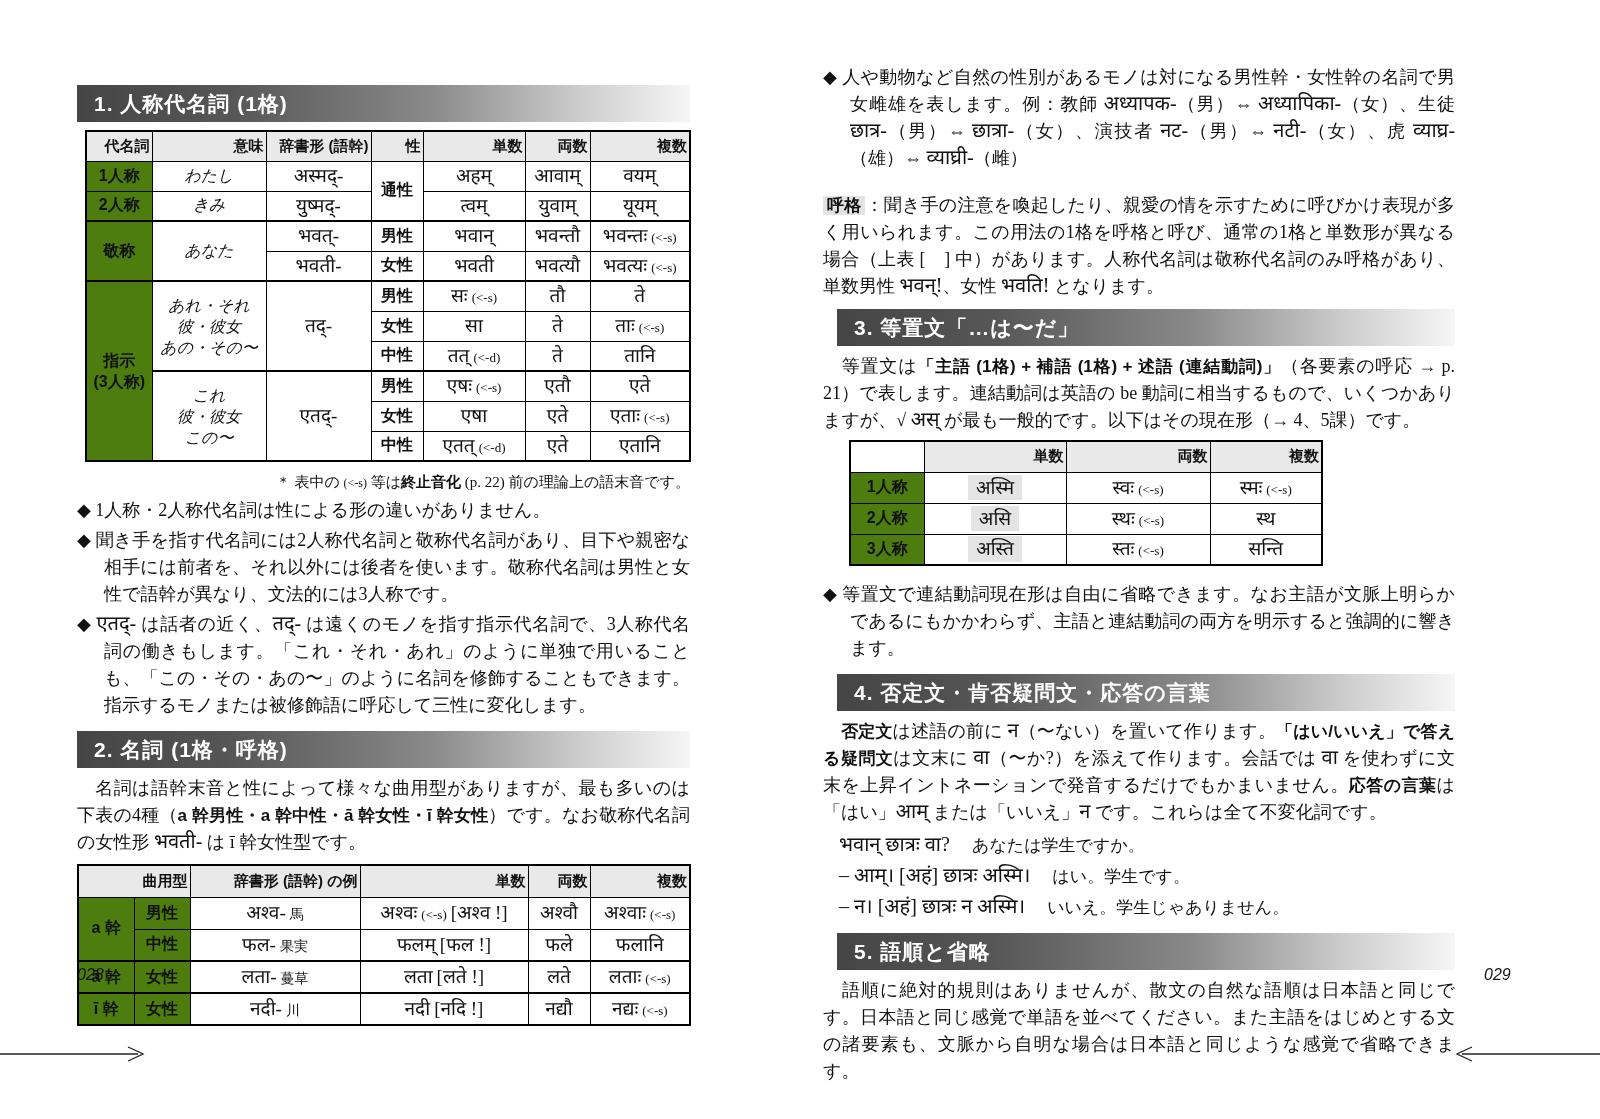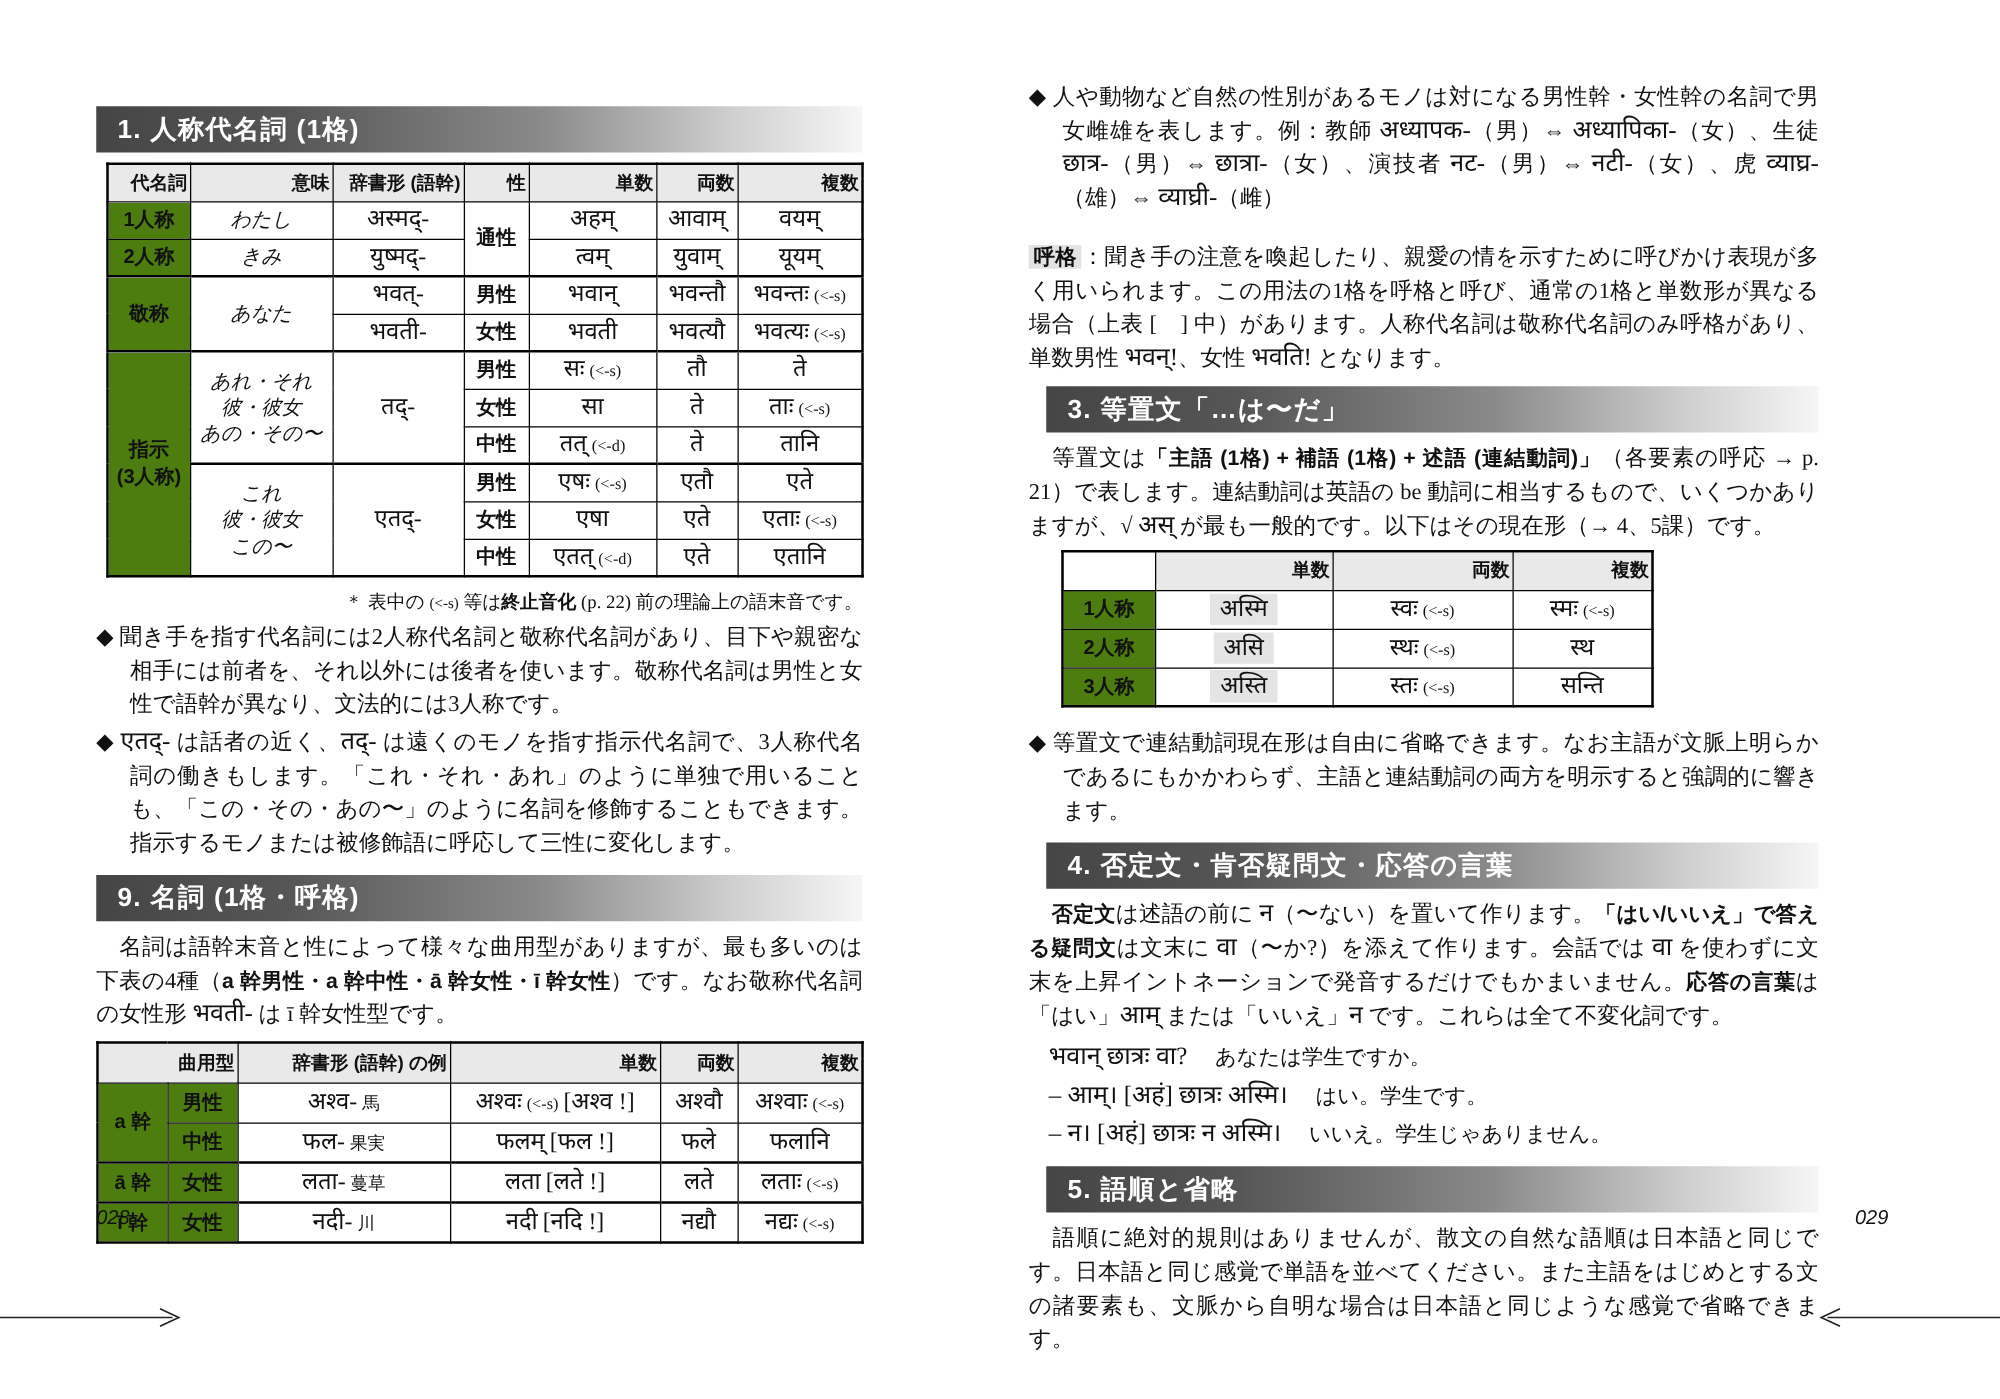--- a/index.html
+++ b/index.html
@@ -188,24 +188,25 @@
       <td class="sx">中性</td>
       <td><span class="dv">एतत्</span> <span class="nt">(&lt;-d)</span></td>
       <td class="dv">एते</td>
       <td class="dv">एतानि</td>
     </tr>
   </tbody>
     </table>
 
   <p class="footnote rt mt-fn"><span>＊ 表中の </span><span class="nt">(&lt;-s)</span><span> 等は</span><span class="rb">終止音化</span><span> (p. 22) 前の理論上の語末音です。</span></p>
 
+  <p class="bullet rt mt-b1"><span>◆ 1人称・2人称代名詞は性による形の違いがありません。</span></p>
   <p class="bullet rt mt-b"><span>◆ 聞き手を指す代名詞には2人称代名詞と敬称代名詞があり、目下や親密な相手には前者を、それ以外には後者を使います。敬称代名詞は男性と女性で語幹が異なり、文法的には3人称です。</span></p>
   <p class="bullet rt mt-b"><span>◆ </span><span class="dv">एतद्-</span><span> は話者の近く、</span><span class="dv">तद्-</span><span> は遠くのモノを指す指示代名詞で、3人称代名詞の働きもします。「これ・それ・あれ」のように単独で用いることも、「この・その・あの〜」のように名詞を修飾することもできます。指示するモノまたは被修飾語に呼応して三性に変化します。</span></p>
 
-  <div class="secbar mt-s2">9. 名詞 (1格・呼格)</div>
+  <div class="secbar mt-s2">2. 名詞 (1格・呼格)</div>
 
   <p class="para rt mt-p"><span>　名詞は語幹末音と性によって様々な曲用型がありますが、最も多いのは下表の4種（</span><span class="rb">a 幹男性・a 幹中性・ā 幹女性・ī 幹女性</span><span>）です。なお敬称代名詞の女性形 </span><span class="dv">भवती-</span><span> は ī 幹女性型です。</span></p>
 
   <table class="tbl t2">
     <colgroup>
         <col style="width:56px">
         <col style="width:56px">
         <col style="width:170px">
         <col style="width:168px">
         <col style="width:62px">

